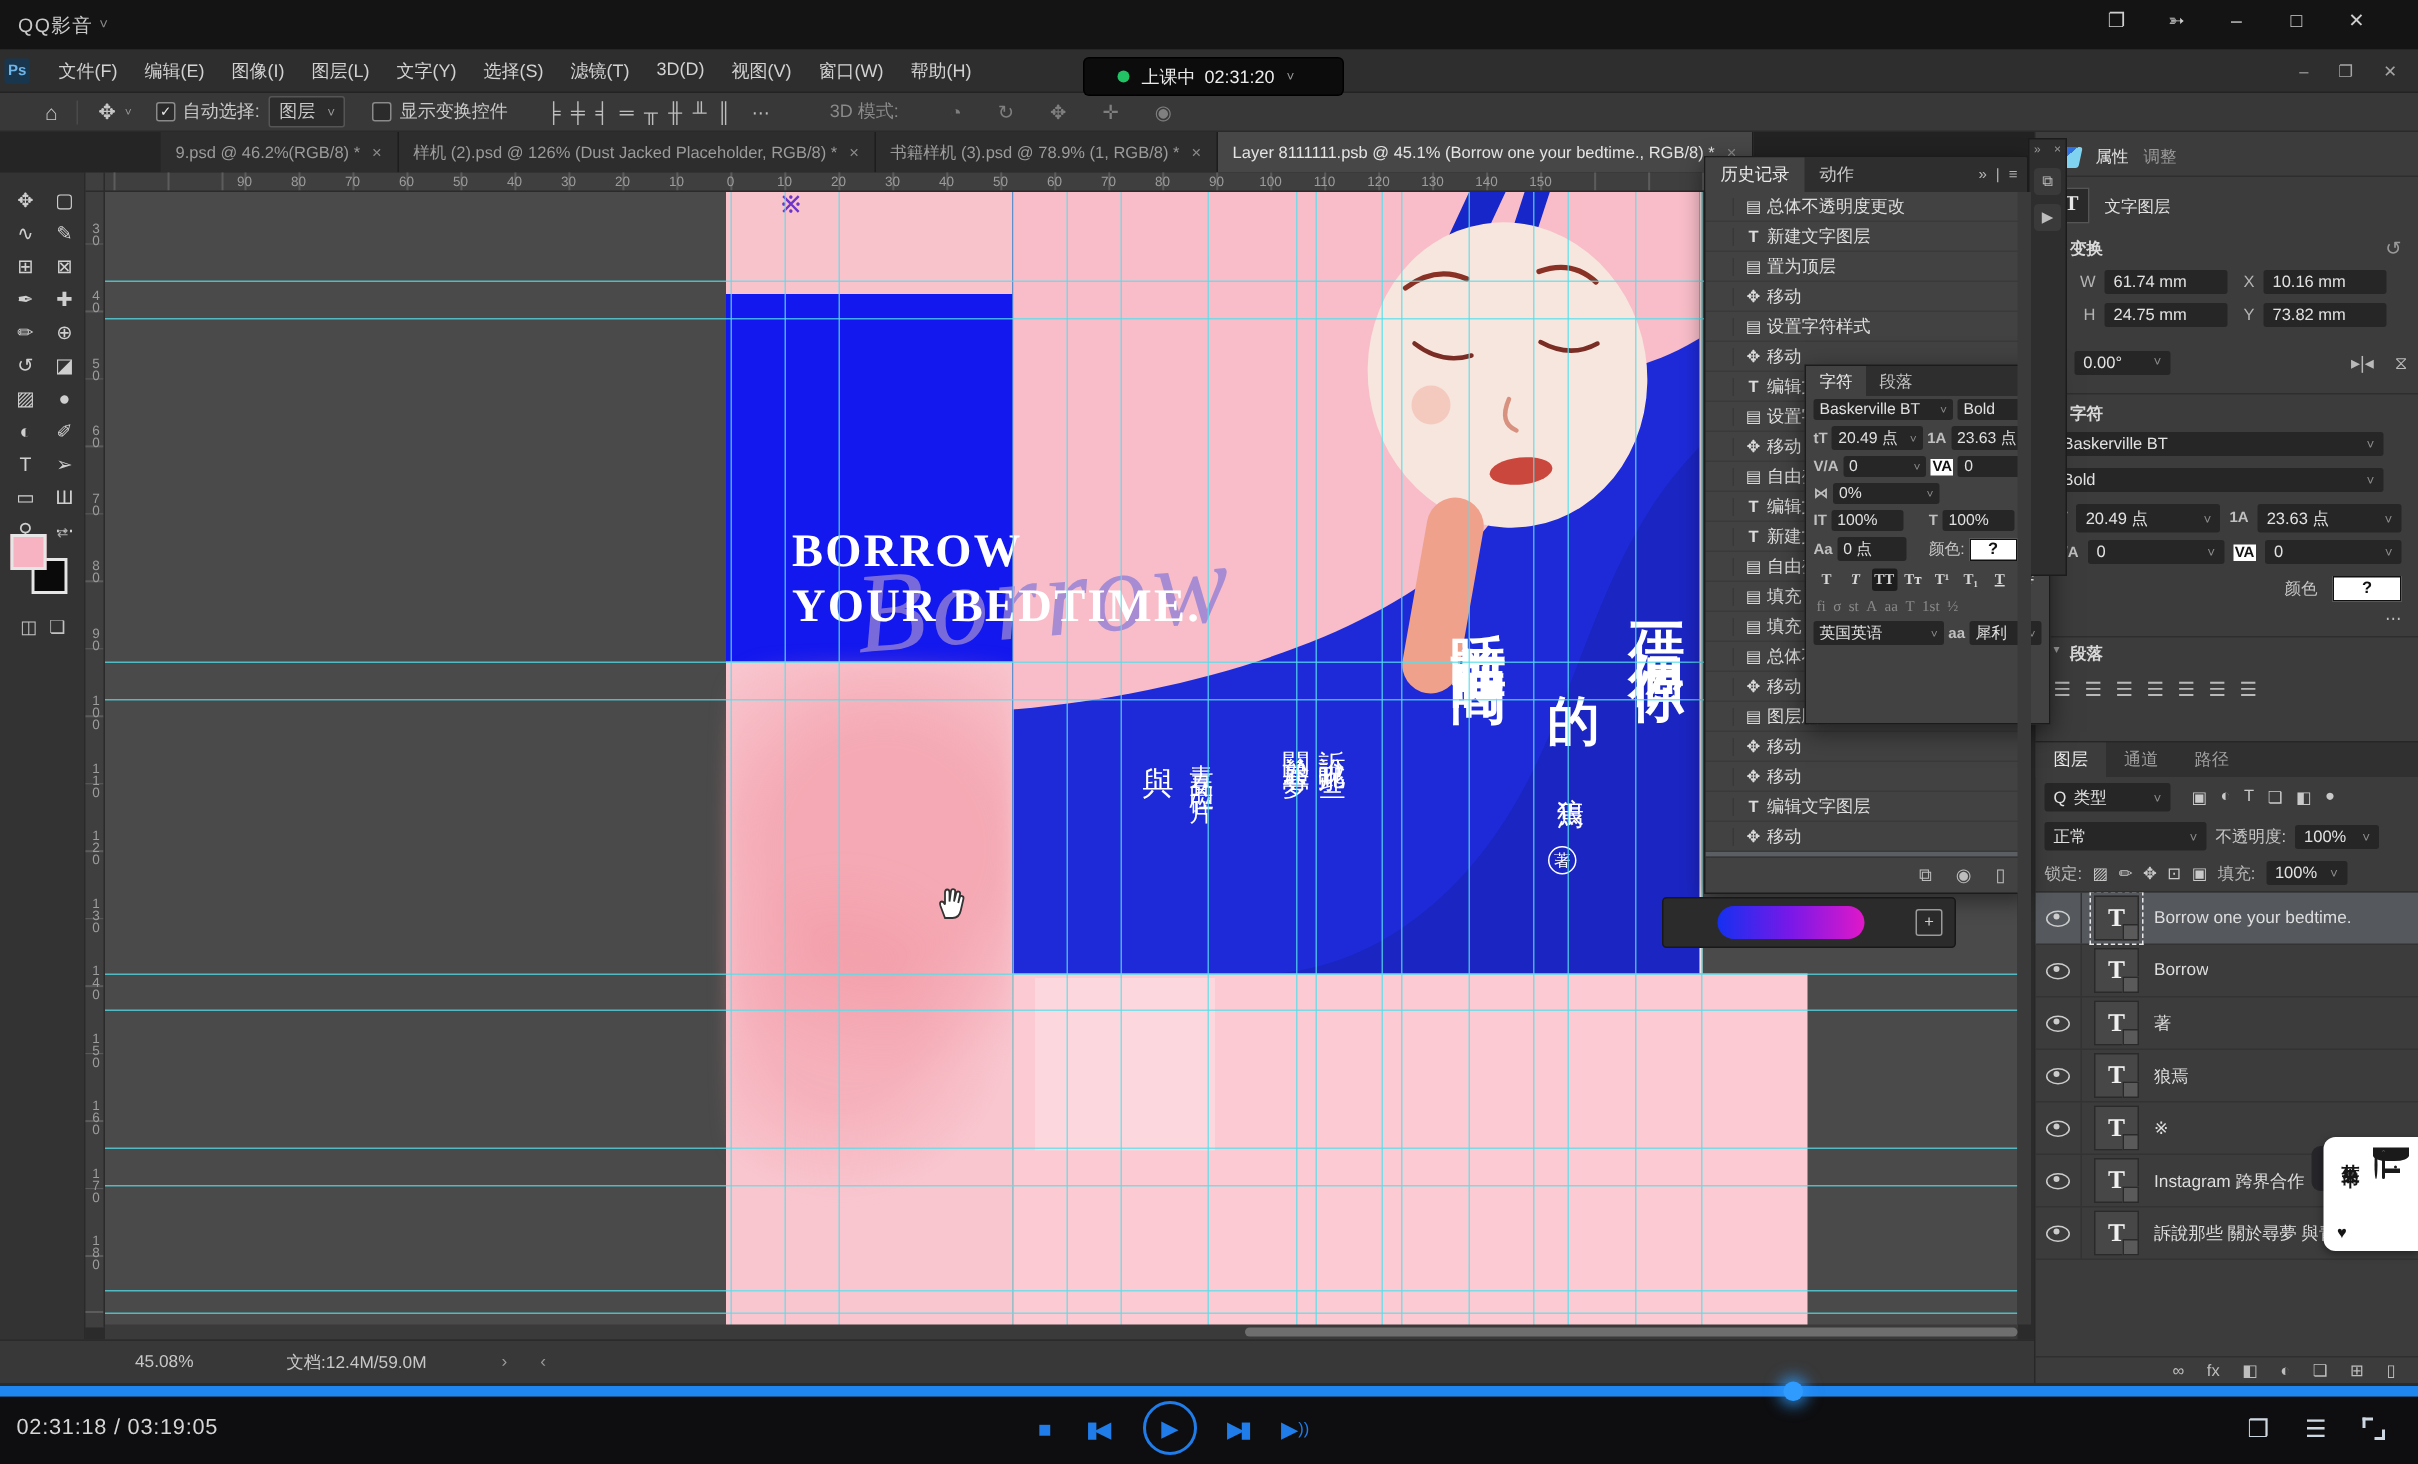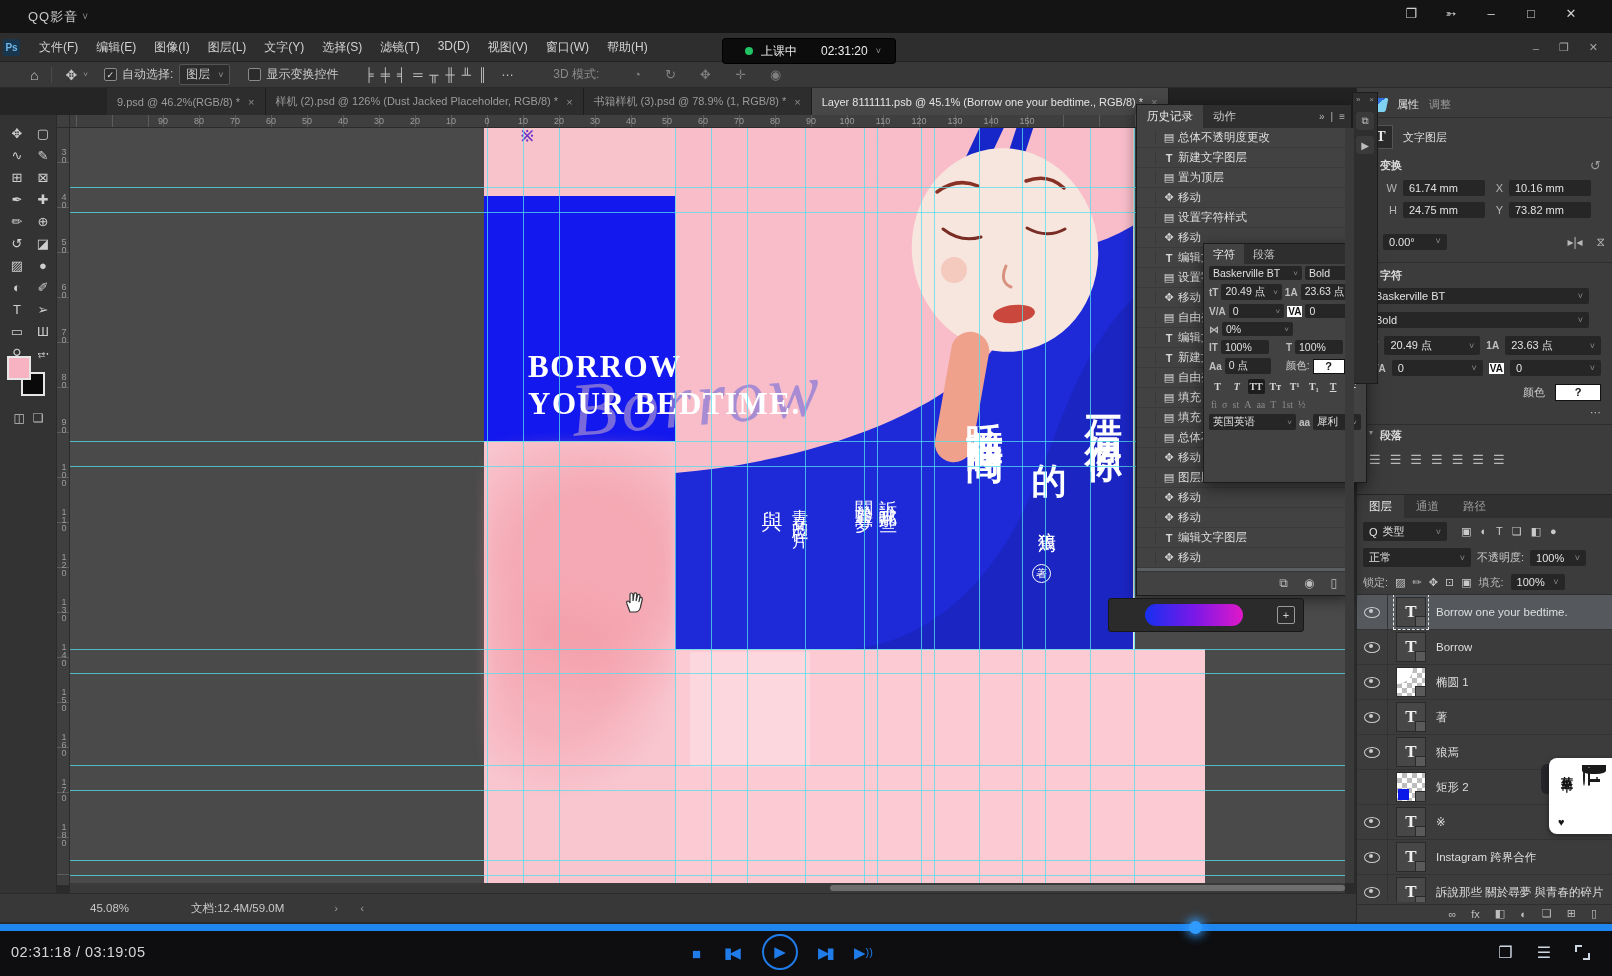--- a/index.html
+++ b/index.html
@@ -1,21 +1,21 @@
 <!DOCTYPE html>
 <html><head>
 <meta charset="utf-8">
 <style>
   html,body{margin:0;padding:0;background:#000;}
   #stage{position:relative;width:1612px;height:976px;overflow:hidden;background:#2b2b2b;
     font-family:"Liberation Sans","DejaVu Sans",sans-serif;-webkit-font-smoothing:antialiased;}
   .abs{position:absolute;}
   
   .qqbar{left:0;top:0;width:1612px;height:33px;background:#141414;color:#c9c9c9;display:flex;align-items:center;}
-  .qqbar .appname{margin-left:28px;font-size:13px;letter-spacing:1px;}
+  .qqbar .appname{margin-left:12px;font-size:13px;letter-spacing:1px;}
   .qqbar .chev{color:#8a8a8a;font-size:10px;margin-left:4px;}
   .qqbar .vtitle{position:absolute;left:0;right:0;text-align:center;font-size:12.5px;color:#d4d4d4;}
   .qqbar .wctl{position:absolute;top:6px;display:flex;gap:22px;color:#cfcfcf;font-size:13px;right:32px;}
   .qqbar .wctl span{width:18px;text-align:center;cursor:default;}
   
   .menubar{left:0;top:33px;width:1612px;height:29px;background:#2e2e2e;display:flex;align-items:center;border-bottom:1px solid #232323;box-sizing:border-box;}
   .pslogo{width:17px;height:17px;background:#19364f;color:#6fb6e8;font-size:10px;font-weight:bold;display:flex;align-items:center;justify-content:center;margin:0 10px 0 3px;border-radius:2px;}
   .menus{display:flex;gap:0;}
   .menus span{padding:0 9px;font-size:12px;color:#d2d2d2;}
   .psctl{position:absolute;right:14px;top:0;height:29px;display:flex;gap:20px;align-items:center;color:#a5a5a5;font-size:11px;}
@@ -258,21 +258,21 @@
     <div class="psctl">
       <span>–</span>
       <span>❐</span>
       <span>✕</span>
     </div>
   </div>
 
   <div class="abs badge">
     <span class="dot"></span>
     <span class="btxt">上课中</span>
-    <span class="btxt" style="margin-left:24px">02:31:20</span>
+    <span class="btxt" style="margin-left:6px">02:31:20</span>
     <span class="chev">˅</span>
   </div>
 
   <div class="abs opts">
     <span class="ic" style="margin-left:30px">⌂</span>
     <span class="vsep"></span>
     <span class="ic">✥</span>
     <span style="font-size:8px;color:#999">˅</span>
     <span class="cbx ck" style="margin-left:16px"></span>
     <span>自动选择:</span>
@@ -911,57 +911,41 @@
         <div class="lrow">
           <span class="leyew">
             <span class="leye on"></span>
           </span>
           <span class="lthumb" data-kind="text">
             <span class="badge2"></span>
           </span>
           <span class="llab">Borrow</span>
         </div>
 
+
         <div class="lrow">
           <span class="leyew">
             <span class="leye on"></span>
           </span>
-          <span class="lthumb" data-kind="ellipse">
+          <span class="lthumb" data-kind="text">
             <span class="badge2"></span>
           </span>
-          <span class="llab">椭圆 1</span>
+          <span class="llab">著</span>
         </div>
 
         <div class="lrow">
           <span class="leyew">
             <span class="leye on"></span>
           </span>
           <span class="lthumb" data-kind="text">
             <span class="badge2"></span>
           </span>
-          <span class="llab">著</span>
-        </div>
-
-        <div class="lrow">
-          <span class="leyew">
-            <span class="leye on"></span>
-          </span>
-          <span class="lthumb" data-kind="text">
-            <span class="badge2"></span>
-          </span>
           <span class="llab">狼焉</span>
         </div>
 
-        <div class="lrow">
-          <span class="leyew"></span>
-          <span class="lthumb" data-kind="rect">
-            <span class="badge2"></span>
-          </span>
-          <span class="llab">矩形 2</span>
-        </div>
 
         <div class="lrow">
           <span class="leyew">
             <span class="leye on"></span>
           </span>
           <span class="lthumb" data-kind="text">
             <span class="badge2"></span>
           </span>
           <span class="llab">※</span>
         </div>

